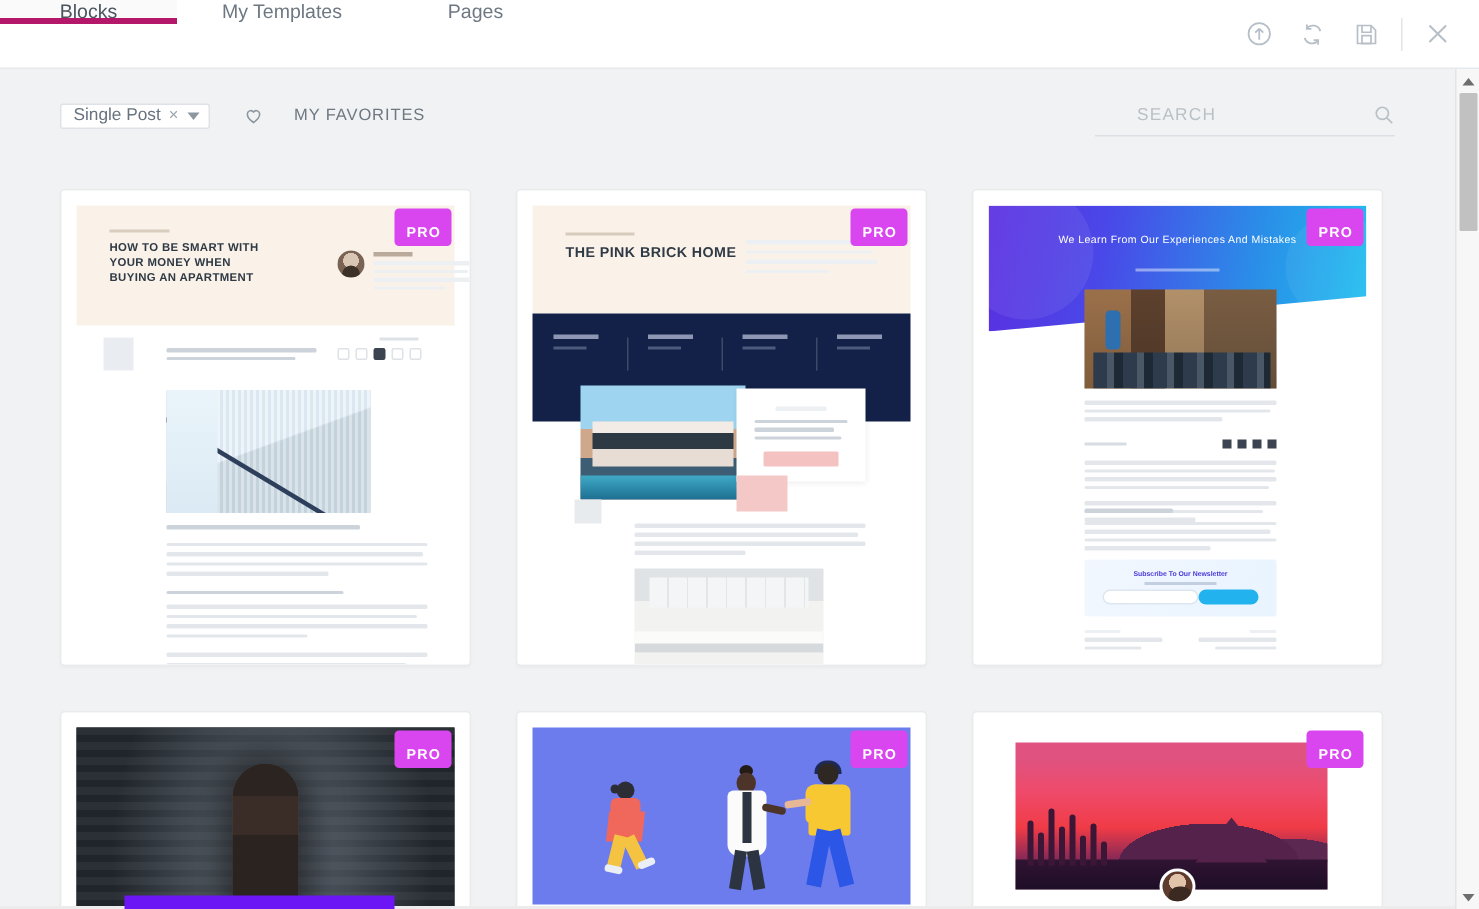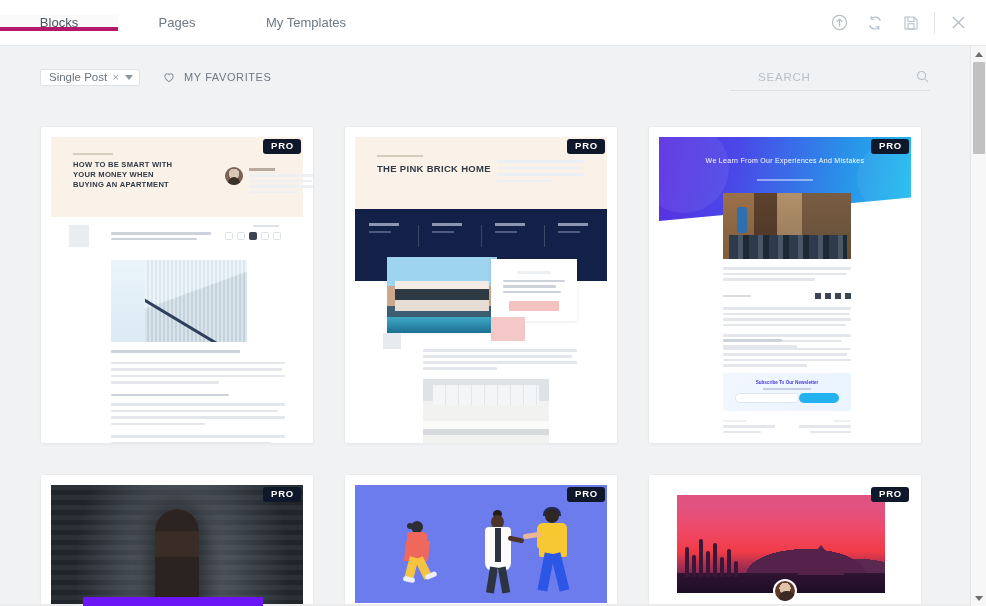--- a/index.html
+++ b/index.html
@@ -39,21 +39,21 @@
   }
   .logo-tile .glyph i.bar-v { left: 0; top: 0; width: 2.6px; height: 13px; }
   .logo-tile .glyph i.b1 { left: 5px; top: 0; width: 8px; height: 2.6px; }
   .logo-tile .glyph i.b2 { left: 5px; top: 5.2px; width: 8px; height: 2.6px; }
   .logo-tile .glyph i.b3 { left: 5px; top: 10.4px; width: 8px; height: 2.6px; }
   .brand-title {
     font-size: 14.5px; font-weight: bold; color: #5b6671;
     letter-spacing: 0.7px;
   }
 
-  .tabs { display: flex; align-items: center; }
+  .tabs { display: flex; align-items: flex-start; }
   .tab {
     display: flex; align-items: center; justify-content: center;
     font-size: 13px; color: #6d7882;
     position: relative; cursor: pointer;
     padding: 0 4px;
   }
   .tab-0 { width: 118px; }
   .tab-1 { width: 118px; }
   .tab-2 { width: 140px; }
   .tab.active { color: #4a545e; background: #fafafa; }
@@ -95,21 +95,21 @@
   .select-value { flex: 1; white-space: nowrap; overflow: hidden; }
   .select-clear {
     color: #9aa4ad; font-size: 11px; padding: 0 4px; cursor: pointer;
   }
   .select-caret {
     width: 0; height: 0;
     border-left: 4px solid transparent; border-right: 4px solid transparent;
     border-top: 5px solid #8d979f; margin-left: 2px;
   }
   .favorites {
-    display: flex; align-items: center; gap: 8px;
+    display: flex; align-items: center; gap: 20px;
     margin-left: 22px; cursor: pointer;
   }
   .favorites-label {
     font-size: 11px; color: #6d7882; letter-spacing: 0.6px; font-weight: 500;
   }
 
   .search-wrap {
     margin-left: auto;
     width: 200px; height: 28px;
     display: flex; align-items: center;
@@ -140,23 +140,23 @@
     border: 1px solid #e8eaec;
     border-radius: 3px;
     position: relative;
     overflow: hidden;
     cursor: pointer;
     box-shadow: 0 1px 2px rgba(0,0,0,.03);
   }
   .thumb { position: absolute; inset: 0; overflow: hidden; background: #fff; }
   .pro-badge {
     position: absolute; top: 12px; right: 12px;
-    background: #0f172a; color: #fff;
+    background: #d946ef; color: #fff;
     font-size: 9.5px; font-weight: bold; letter-spacing: 0.8px;
-    padding: 1px 7px 3px 8px; border-radius: 3px;
+    padding: 11px 7px 3px 8px; border-radius: 3px;
     z-index: 6;
   }
 
   
   .ln { background: #e3e7ec; border-radius: 1px; height: 2.5px; }
   .ln.dk { background: #ccd3da; }
   .ln.lt { background: #edf0f3; }
 
   
   .c1-hero { position: absolute; left: 10px; top: 10px; right: 10px; height: 80px; background: #faf2e9; }
@@ -407,25 +407,25 @@
 </head>
 <body>
 
 <div class="modal-header">
 
 
   <div class="tabs">
     <div class="tab tab-0 active">
       <span>Blocks</span>
     </div>
+    <div class="tab tab-2">
+      <span>My Templates</span>
+    </div>
     <div class="tab tab-1">
       <span>Pages</span>
-    </div>
-    <div class="tab tab-2">
-      <span>My Templates</span>
     </div>
   </div>
 
   <div class="header-actions">
     <div class="hicon">
       <svg width="19" height="19" viewBox="0 0 24 24" fill="none" stroke="currentColor" stroke-width="1.5">
         <circle cx="12" cy="12" r="9"></circle>
           <path d="M12 17V7.6M12 7.6 8.6 11M12 7.6 15.4 11"></path>
       </svg>
     </div>

